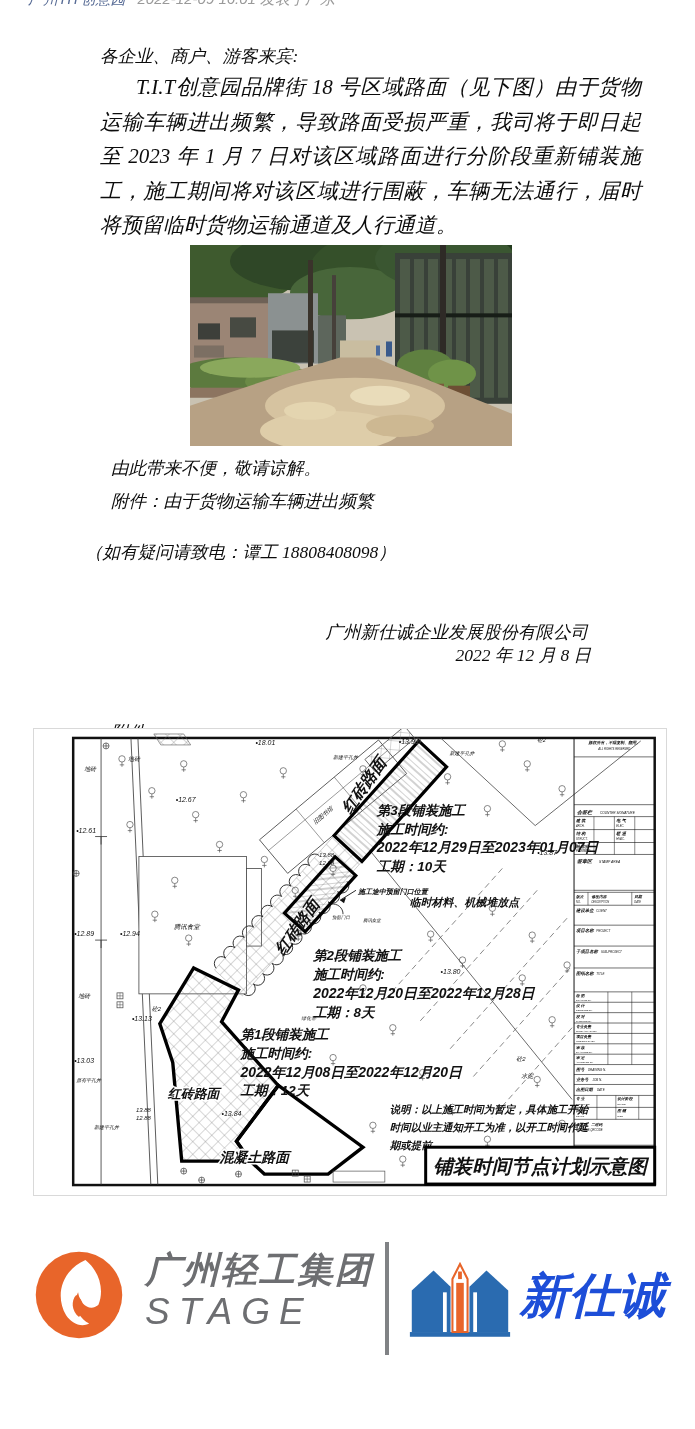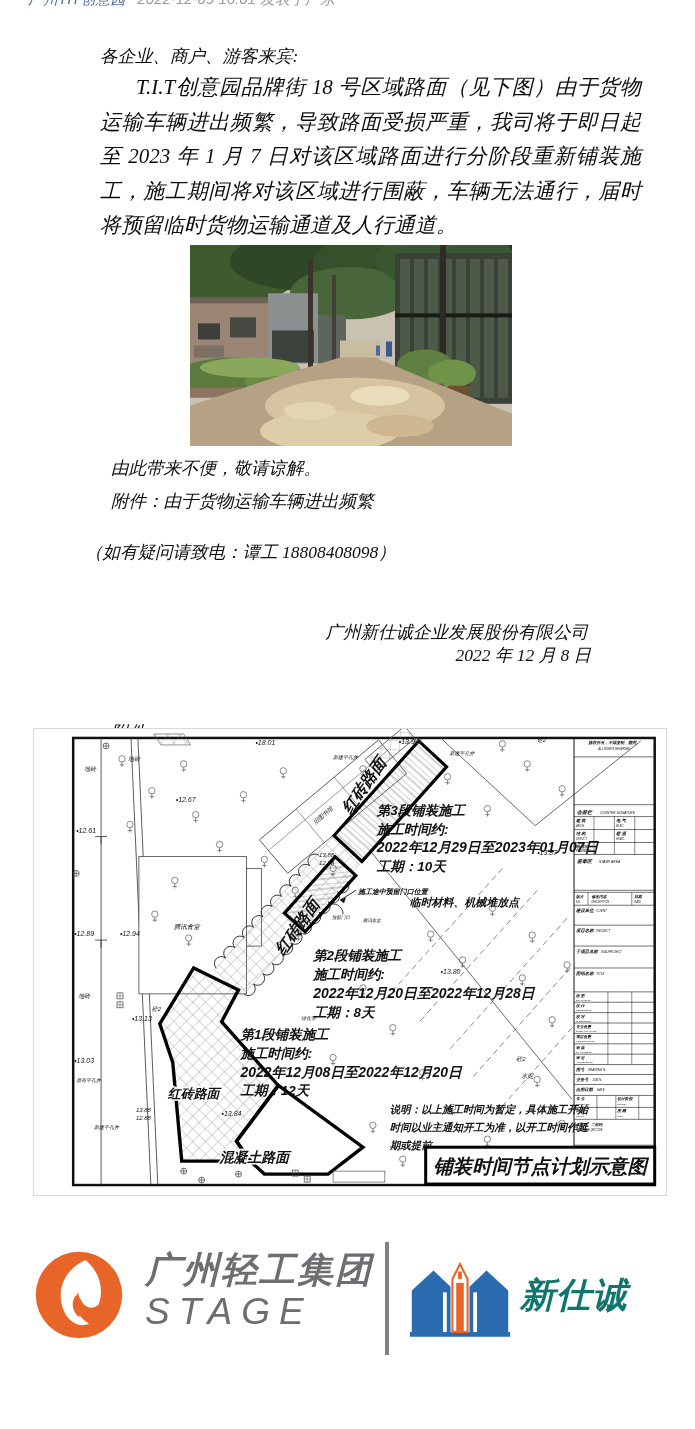--- a/index.html
+++ b/index.html
@@ -29,21 +29,21 @@
   #plan text{fill:#111;}
   .halo{paint-order:stroke;stroke:#fff;stroke-width:3px;}
   
   .footer{position:absolute;top:1242px;left:0;width:695px;height:130px;}
   .gcgs-icon{position:absolute;left:33px;top:4px;width:92px;height:98px;}
   .gcgs-text{position:absolute;left:145px;top:8px;color:#6d6e71;}
   .gcgs-name{font-size:36px;font-weight:bold;letter-spacing:2px;line-height:40px;}
   .gcgs-abbr{font-size:37px;letter-spacing:9px;line-height:44px;font-weight:500;}
   .v-divider{position:absolute;left:385px;top:0;width:4px;height:113px;background:#808285;}
   .xsc-icon{position:absolute;left:408px;top:8px;width:104px;height:96px;}
-  .xsc-text{position:absolute;left:520px;top:30px;font-size:35px;font-weight:bold;color:#0f766e;letter-spacing:1px;}
+  .xsc-text{position:absolute;left:520px;top:22px;font-size:48px;font-weight:bold;color:#1d4ed8;letter-spacing:1px;}
 </style>
 </head>
 <body>
 
 <div class="page">
 
   <div class="byline">
     <span class="byline-account">广州TIT创意园</span><span class="byline-meta">2022-12-09 16:01 发表于广东</span>
   </div>
 

